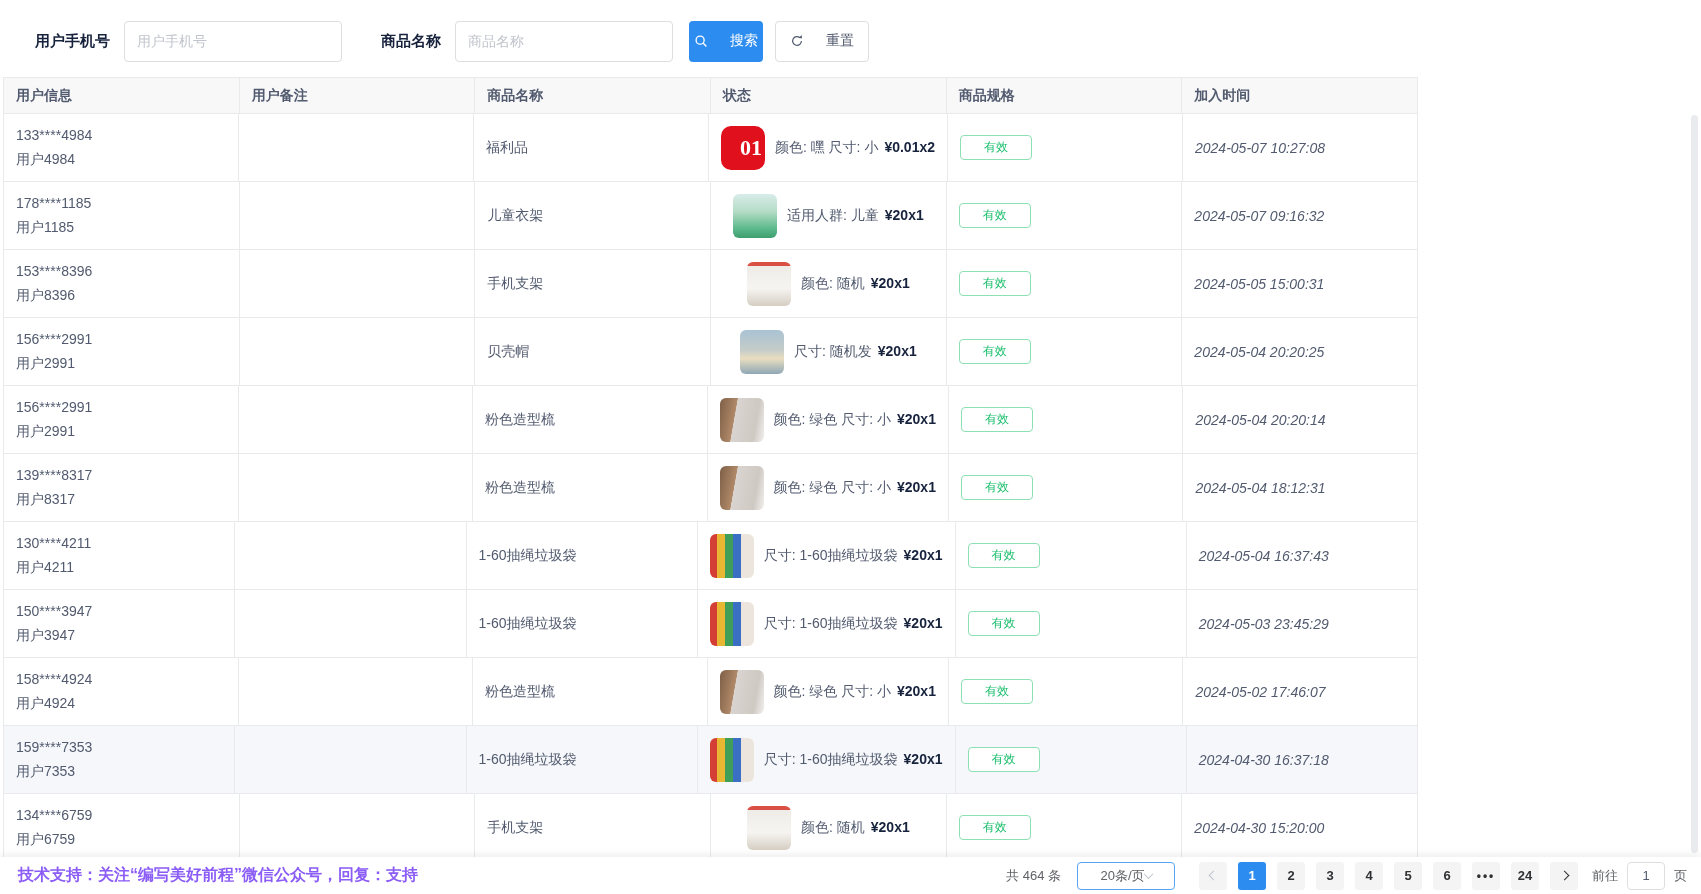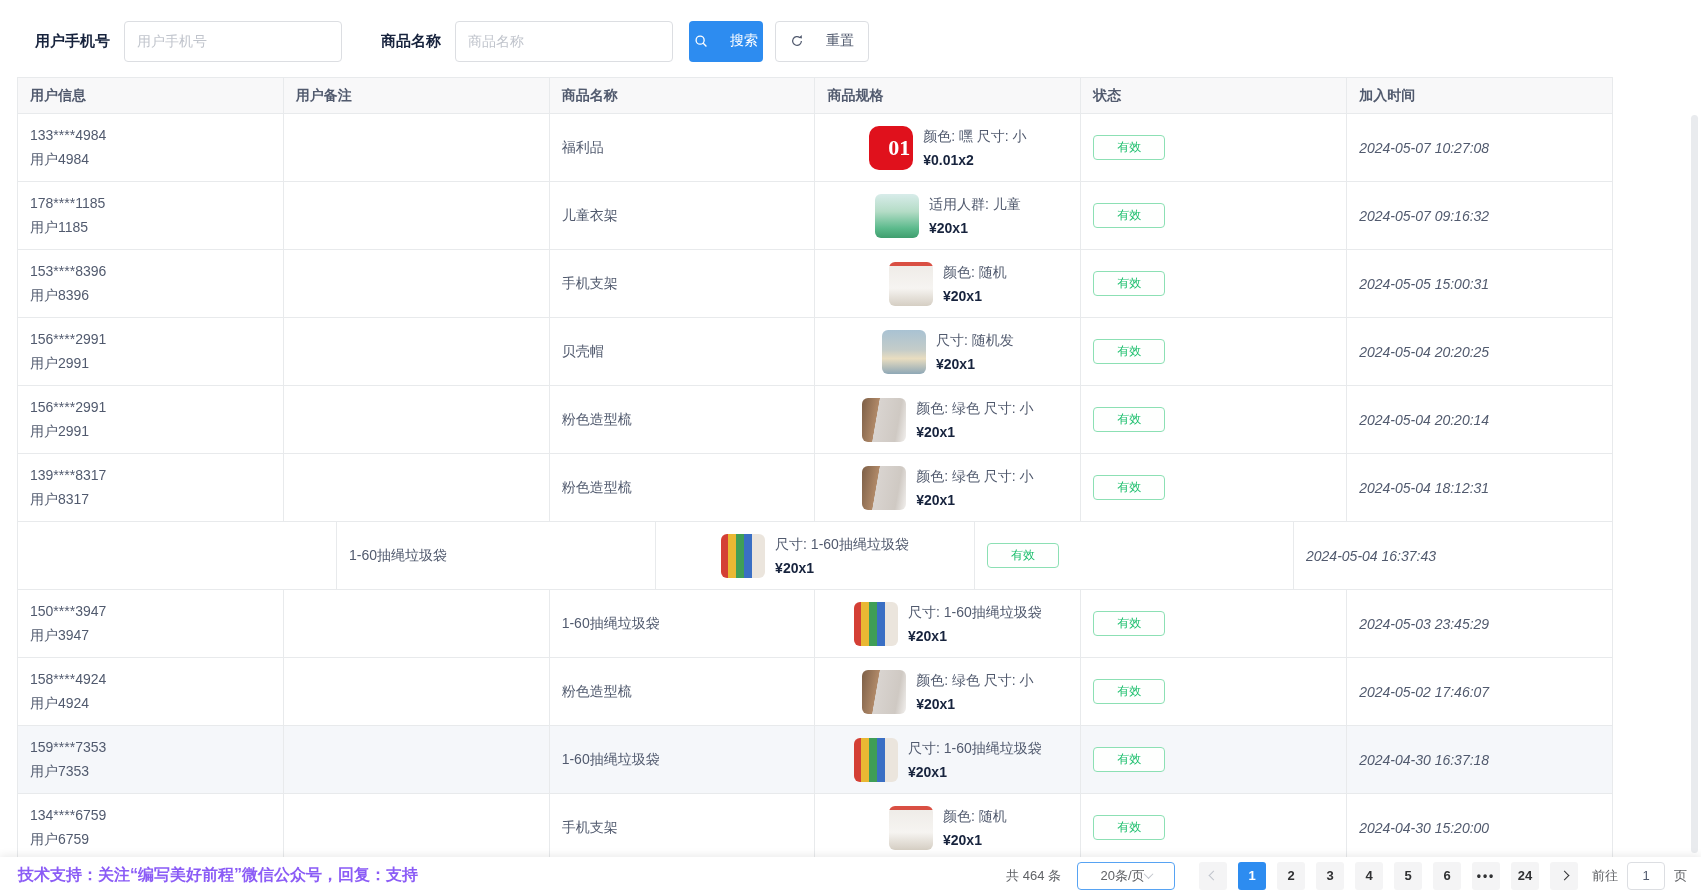--- a/index.html
+++ b/index.html
@@ -14,21 +14,21 @@
   .lbl-product { margin-left:39px; }
   .txt-input { width:218px; height:41px; margin-left:14px; border:1px solid #dcdee2; border-radius:4px;
     padding:0 12px; font-size:14px; color:#515a6e; outline:none; font-family:inherit; }
   .txt-input::placeholder { color:#c0c4cc; }
   .btn { height:41px; border-radius:4px; border:none; display:flex; align-items:center; justify-content:center;
     gap:22px; font-size:14px; cursor:pointer; font-family:inherit; }
   .btn-search { margin-left:16px; width:74px; background:#2d8cf0; color:#fff; }
   .btn-reset { margin-left:12px; width:94px; background:#fff; color:#515a6e; border:1px solid #dcdee2; }
 
   
-  .table-wrap { position:absolute; left:17px; top:77px; width:1596px; height:780px;
+  .table-wrap { position:absolute; left:3px; top:77px; width:1415px; height:780px;
     border:1px solid #e8eaec; border-bottom:none; overflow:hidden; background:#15803d; }
   .thead { display:flex; height:36px; background:#f8f8f9; }
   .th { flex:1 1 0; padding:0 12px; display:flex; align-items:center; font-size:14px; font-weight:700;
     color:#515a6e; border-right:1px solid #e8eaec; border-bottom:1px solid #e8eaec; }
   .th:last-child { border-right:none; }
   .tr { display:flex; height:68px; background:#fff; }
   .tr.hover { background:#f5f7fa; }
   .td { flex:1 1 0; padding:0 12px; border-right:1px solid #e8eaec; border-bottom:1px solid #e8eaec;
     display:flex; flex-direction:column; justify-content:center; font-size:14px; color:#515a6e; }
   .td:last-child { border-right:none;font-style:italic; }
@@ -36,21 +36,21 @@
   .spec-cell { flex-direction:row; align-items:center; gap:10px; }
   .product-img { width:44px; height:44px; border-radius:6px; flex:none; display:flex; align-items:center;
     justify-content:center; font-weight:700; overflow:hidden; }
   .img-welfare { background:#e0111c; color:#fff; font-size:22px; border-radius:10px;
     font-family:"Liberation Serif","DejaVu Serif",serif;padding-left:16px; }
   .img-hanger { background:linear-gradient(180deg,#d8ecea 0%,#b4dcc6 40%,#5cba8c 78%,#3f9e6e 100%); }
   .img-stand  { background:linear-gradient(180deg,#d94f43 0%,#d94f43 9%,#efece8 9%,#f6f4f1 60%,#d5cec3 100%); }
   .img-hat    { background:linear-gradient(180deg,#a9c2d3 0%,#c4ccc9 45%,#e9ddc0 65%,#8ea7b6 100%); }
   .img-comb   { background:linear-gradient(100deg,#7d5f47 0%,#b08968 34%,#d9d4d0 35%,#cfc9c3 78%,#f2f0ee 100%); }
   .img-bags   { background:linear-gradient(90deg,#d43f35 0 17%,#e9b833 17% 34%,#3f9e57 34% 52%,#3a6fc4 52% 70%,#ebe5dd 70% 100%); }
-  .spec-info { display:flex; flex-direction:column; gap:6px; min-width:0; }
+  .spec-info { display:flex; flex-direction:row; gap:6px; min-width:0; }
   .spec-text { white-space:nowrap; }
   .price-line { display:flex; gap:0; font-weight:700; color:#17233d; }
   .badge { display:inline-flex; align-items:center; justify-content:center; width:fit-content; height:25px;
     padding:0 23px; border:1px solid #8ce0b4; border-radius:4px; color:#19be6b; background:#fefffe; font-size:12px; }
 
   
   .scrollbar { position:absolute; right:3px; top:115px; width:7px; height:738px; background:#e9ebee; border-radius:4px; }
 
   
   .footer { position:absolute; left:0; bottom:0; width:100%; height:37px; background:#fff;
@@ -103,22 +103,22 @@
       </span>
       <span>重置</span>
     </button>
   </div>
 
   <div class="table-wrap">
     <div class="thead">
       <div class="th">用户信息</div>
       <div class="th">用户备注</div>
       <div class="th">商品名称</div>
+      <div class="th">状态</div>
       <div class="th">商品规格</div>
-      <div class="th">状态</div>
       <div class="th">加入时间</div>
     </div>
     <div id="table-body">
         <div class="tr">
       <div class="td">
         <div class="user-phone">133****4984</div>
         <div>用户4984</div>
       </div>
       <div class="td"></div>
       <div class="td">福利品</div>
@@ -241,20 +241,24 @@
             <span>x1</span>
           </span>
         </span>
       </div>
       <div class="td">
         <span class="badge">有效</span>
       </div>
       <div class="td">2024-05-04 18:12:31</div>
     </div>
         <div class="tr">
+      <div class="td">
+        <div class="user-phone">130****4211</div>
+        <div>用户4211</div>
+      </div>
       <div class="td"></div>
       <div class="td">1-60抽绳垃圾袋</div>
       <div class="td spec-cell">
         <span class="product-img img-bags"></span>
         <span class="spec-info">
           <span class="spec-text">尺寸: 1-60抽绳垃圾袋</span>
           <span class="price-line">
             <span>¥20</span>
             <span>x1</span>
           </span>

